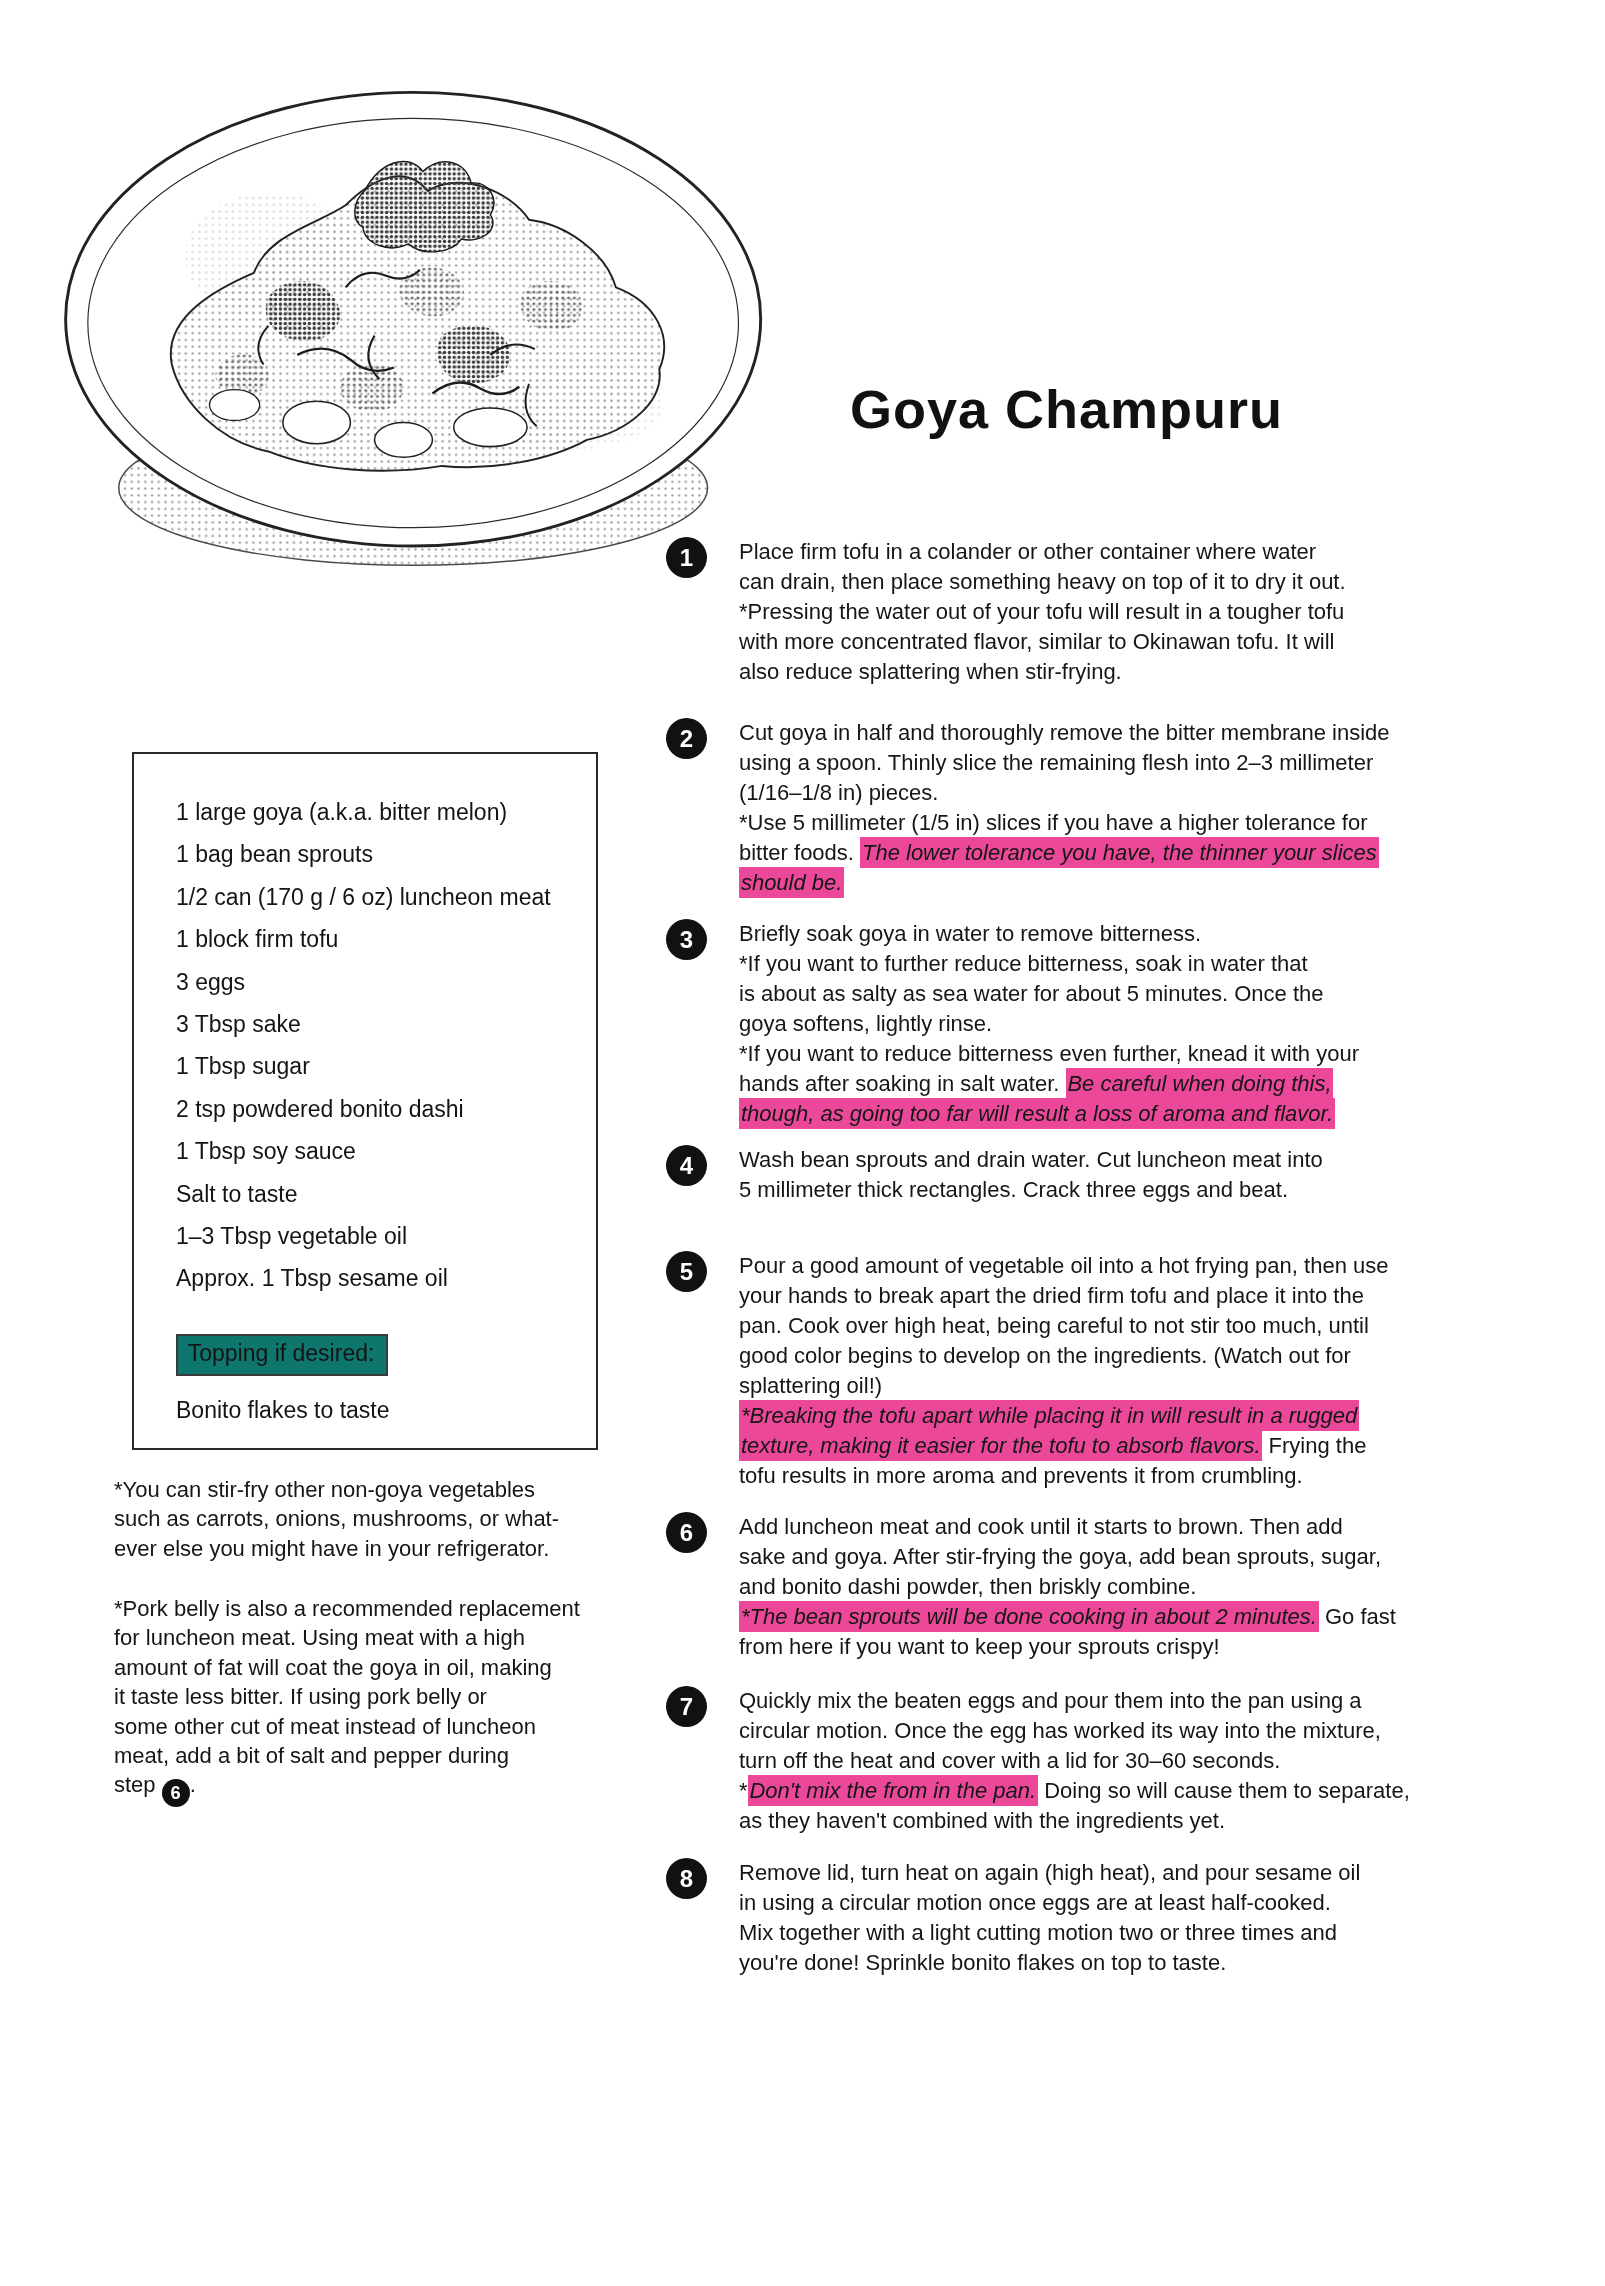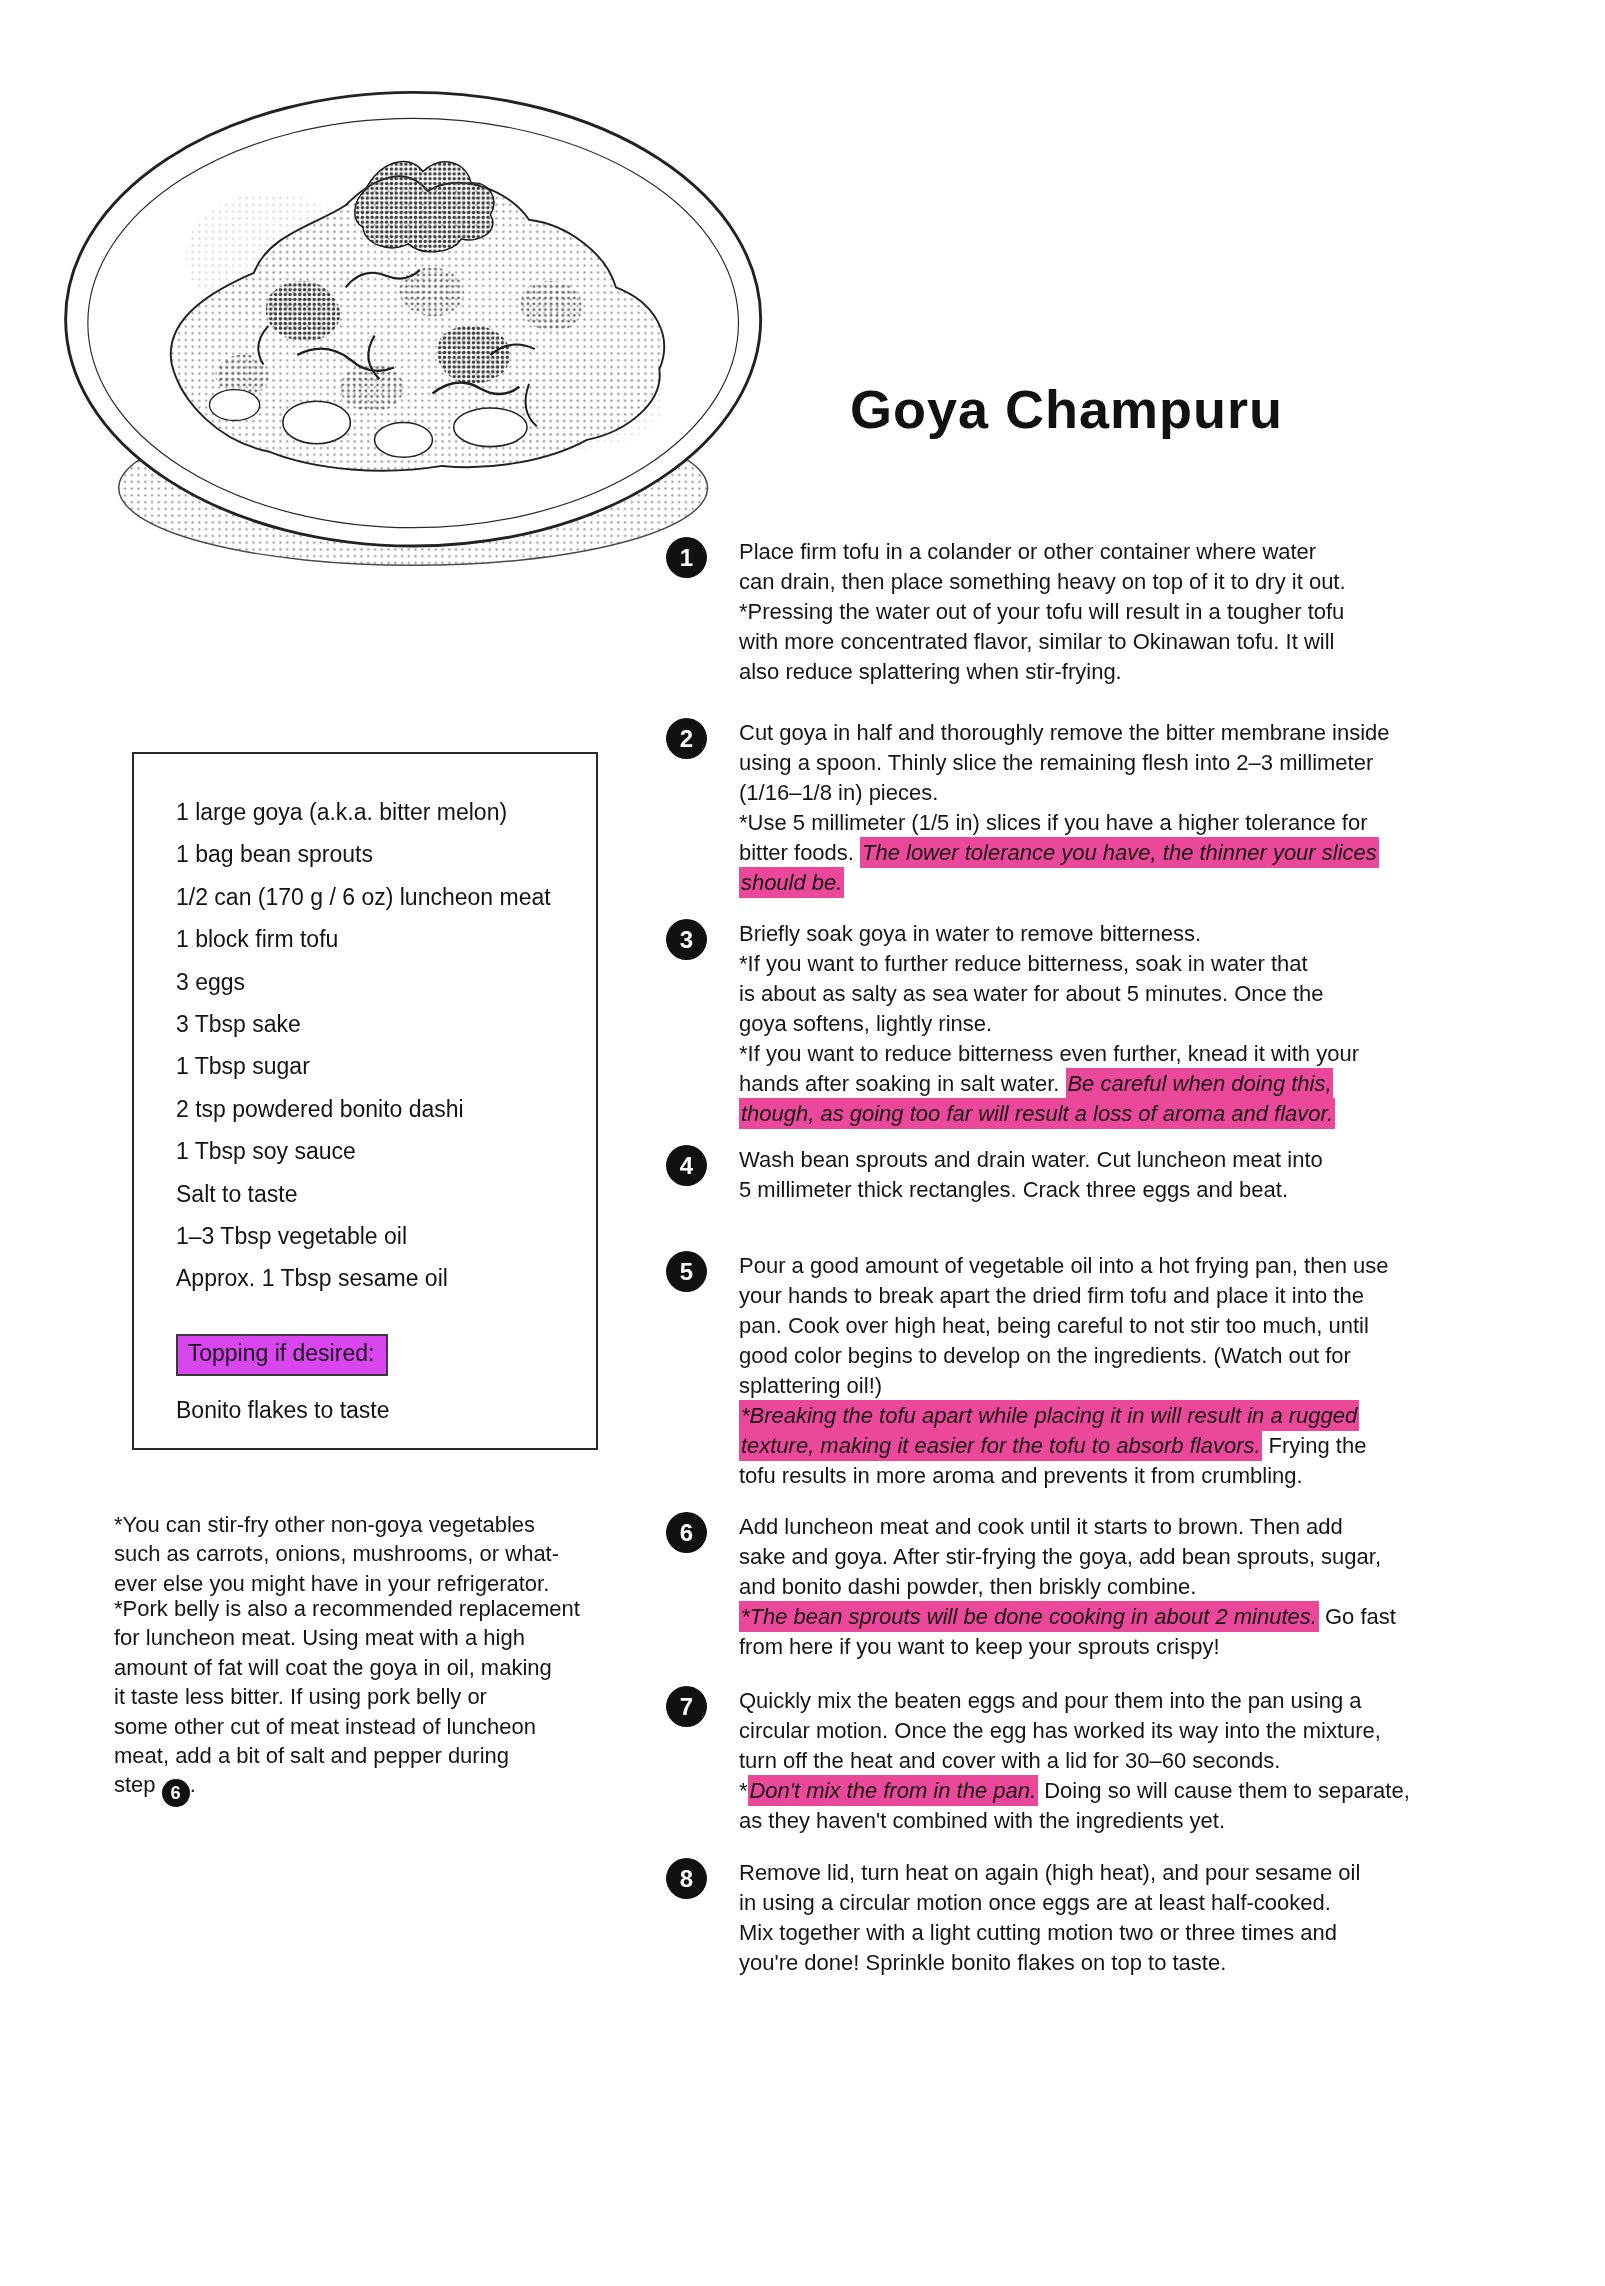--- a/index.html
+++ b/index.html
@@ -18,21 +18,21 @@
     letter-spacing:0.5px;color:#141414;
   }
   .ing-box{
     position:absolute;left:132px;top:752px;width:466px;height:698px;
     border:2.9px solid #2a2a2a;background:#fff;box-sizing:border-box;
     padding:46px 8px 0 42px;
   }
   .ing-list{list-style:none;margin:0;padding:0;font-size:23px;}
   .ing-list li{margin:0 0 17.4px 0;line-height:25px;}
   .topping-label{
-    display:inline-block;margin-top:25px;background:#d946ef;
+    display:inline-block;margin-top:25px;background:#0f766e;
     border:2.4px solid #3a3a3a;padding:4.8px 11.6px 6.8px 9.7px;font-size:23px;
   }
   .topping-item{margin-top:21px;font-size:23px;}
   .steps,.footnotes{position:absolute;top:0;height:100%;}
   .steps{left:666px;width:801px;}
   .footnotes{left:114px;width:541px;}
   .step{position:absolute;left:0;display:flex;}
   .num{
     flex:0 0 auto;width:41px;height:41px;border-radius:50%;background:#111;
     color:#fff;font-weight:bold;font-size:24px;display:flex;align-items:center;
@@ -125,21 +125,21 @@
         <li>1 Tbsp soy sauce</li>
         <li>Salt to taste</li>
         <li>1–3 Tbsp vegetable oil</li>
         <li>Approx. 1 Tbsp sesame oil</li>
       </ul>
     <div class="topping-label">Topping if desired:</div>
     <div class="topping-item">Bonito flakes to taste</div>
   </div>
 
   <div class="footnotes">
-      <div class="note" style="top: 1510px;"><span>*You can stir-fry other non-goya vegetables
+      <div class="note" style="top: 1475px;"><span>*You can stir-fry other non-goya vegetables
 such as carrots, onions, mushrooms, or what-
 ever else you might have in your refrigerator.</span></div>
       <div class="note" style="top: 1594px;"><span>*Pork belly is also a recommended replacement
 for luncheon meat. Using meat with a high
 amount of fat will coat the goya in oil, making
 it taste less bitter. If using pork belly or
 some other cut of meat instead of luncheon
 meat, add a bit of salt and pepper during
 step </span><span class="badge-inline">6</span><span>.</span></div>
     </div>

